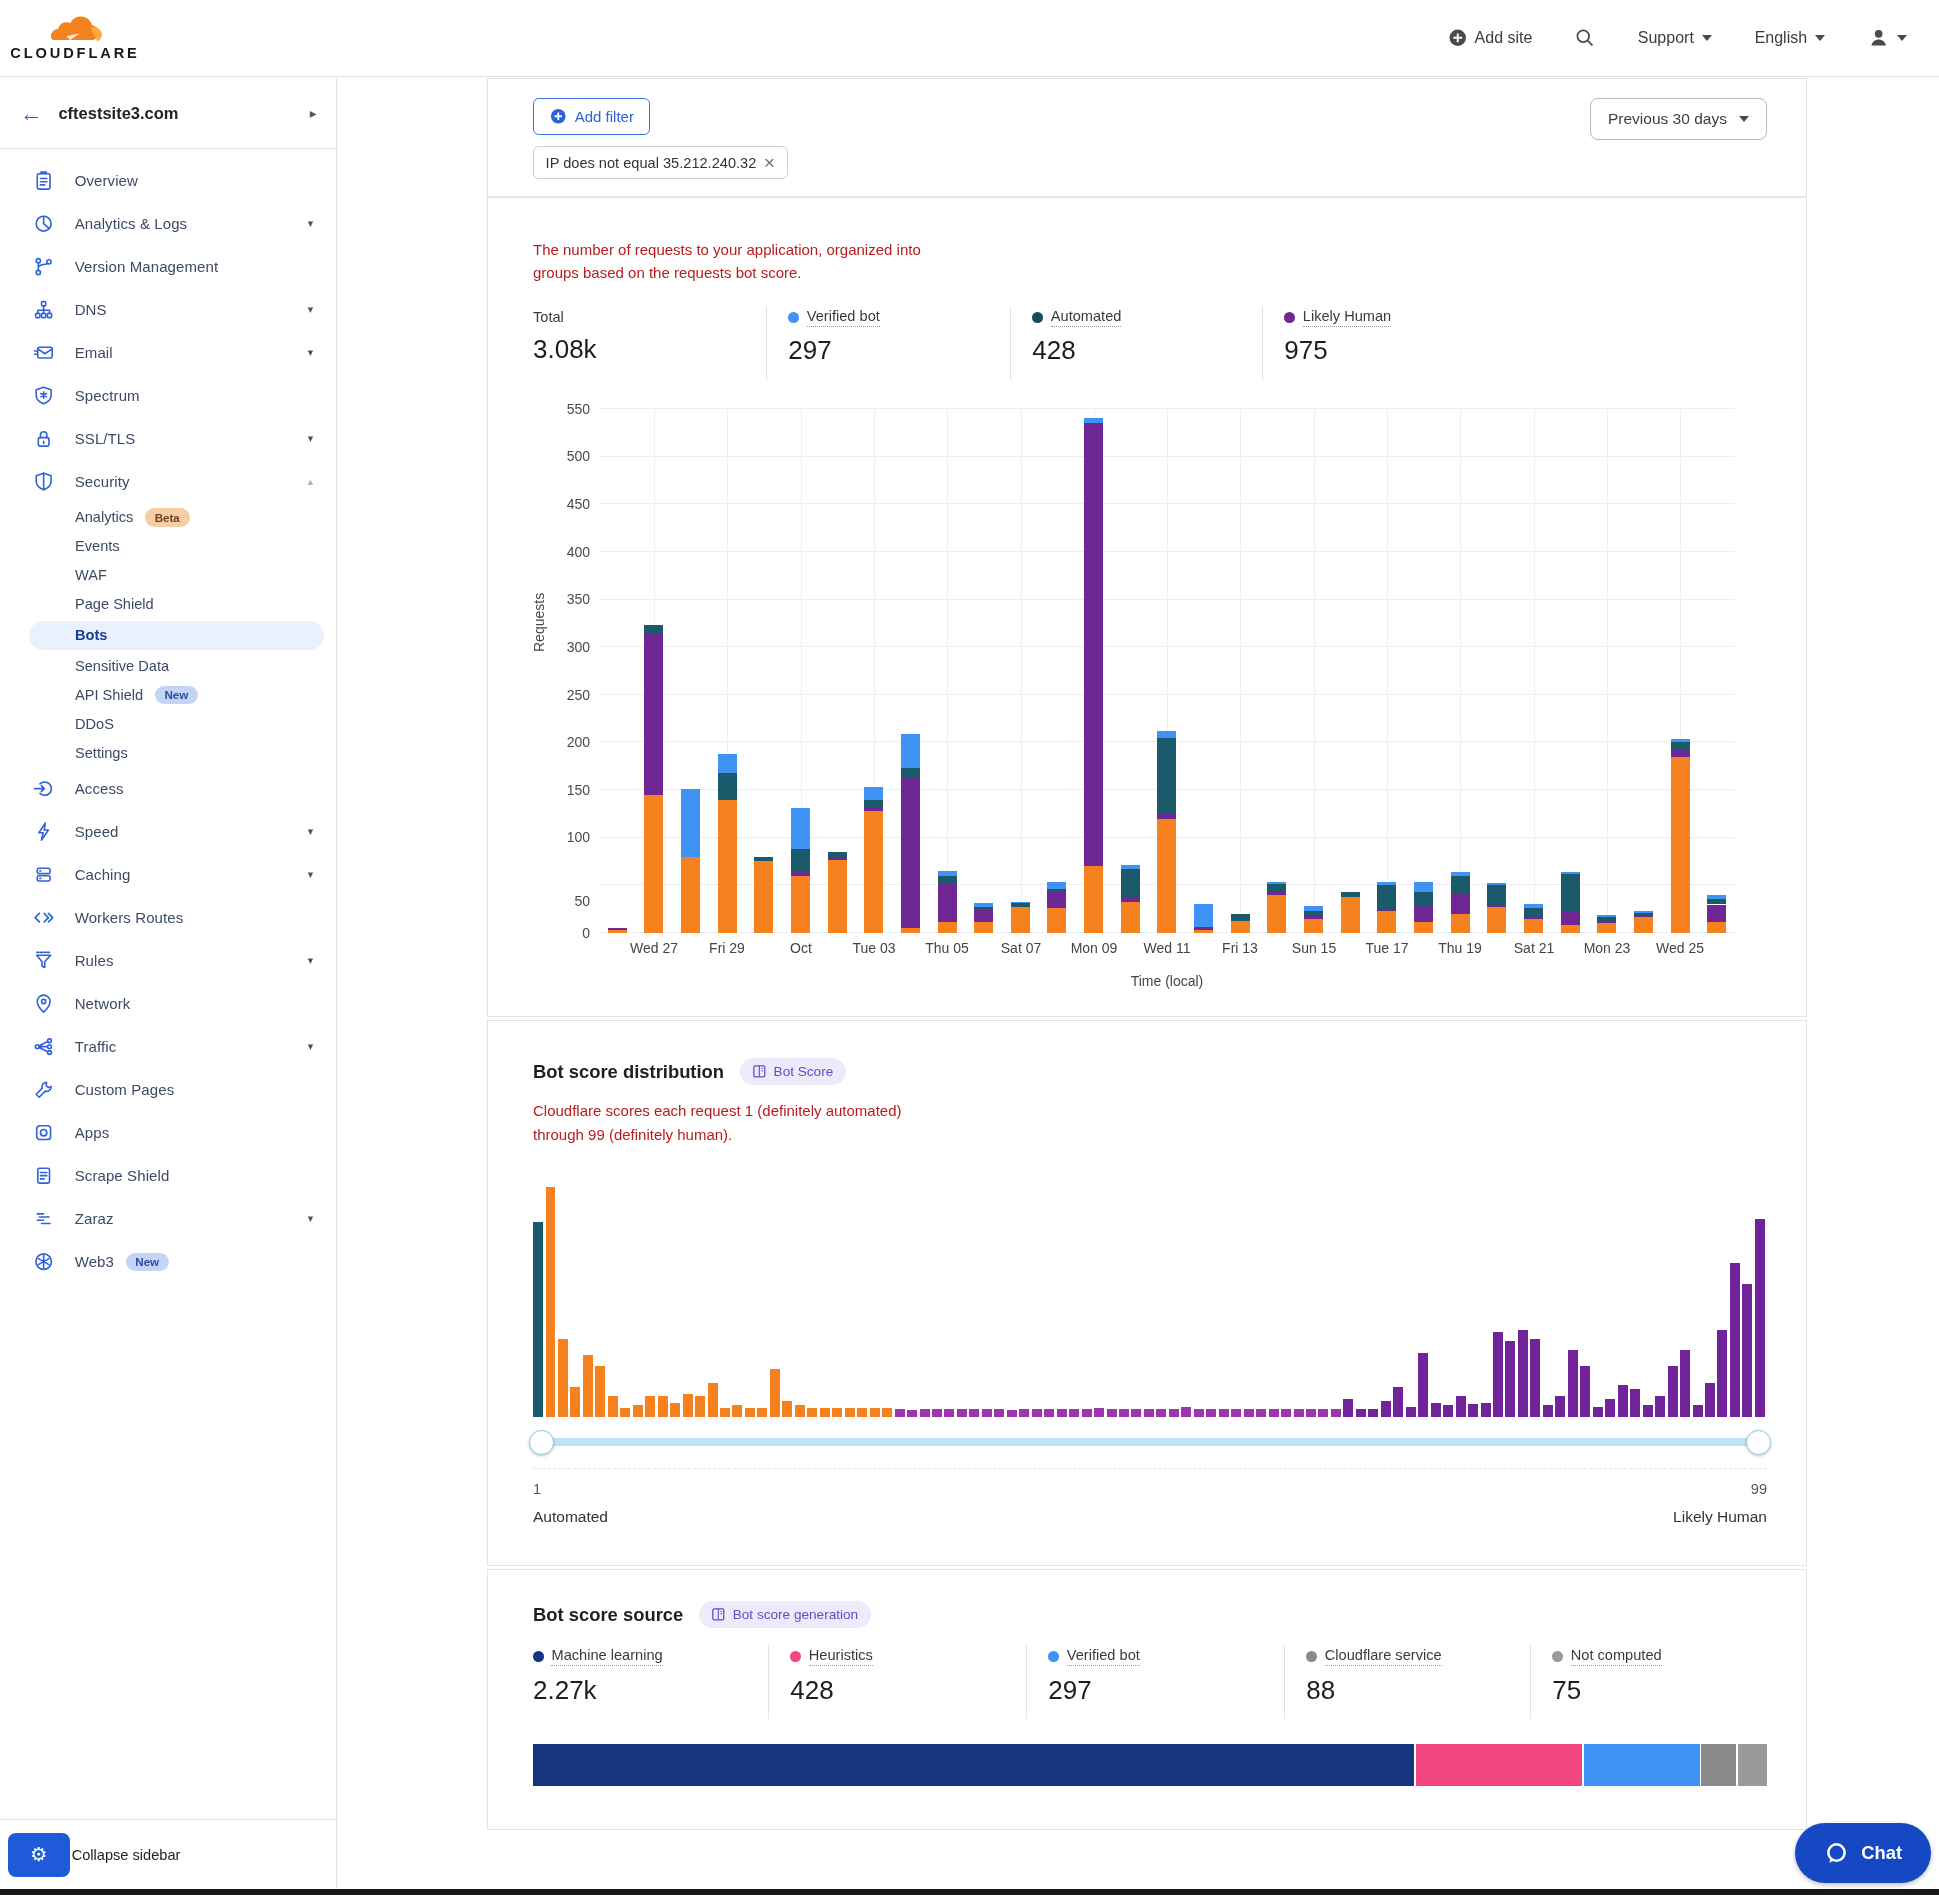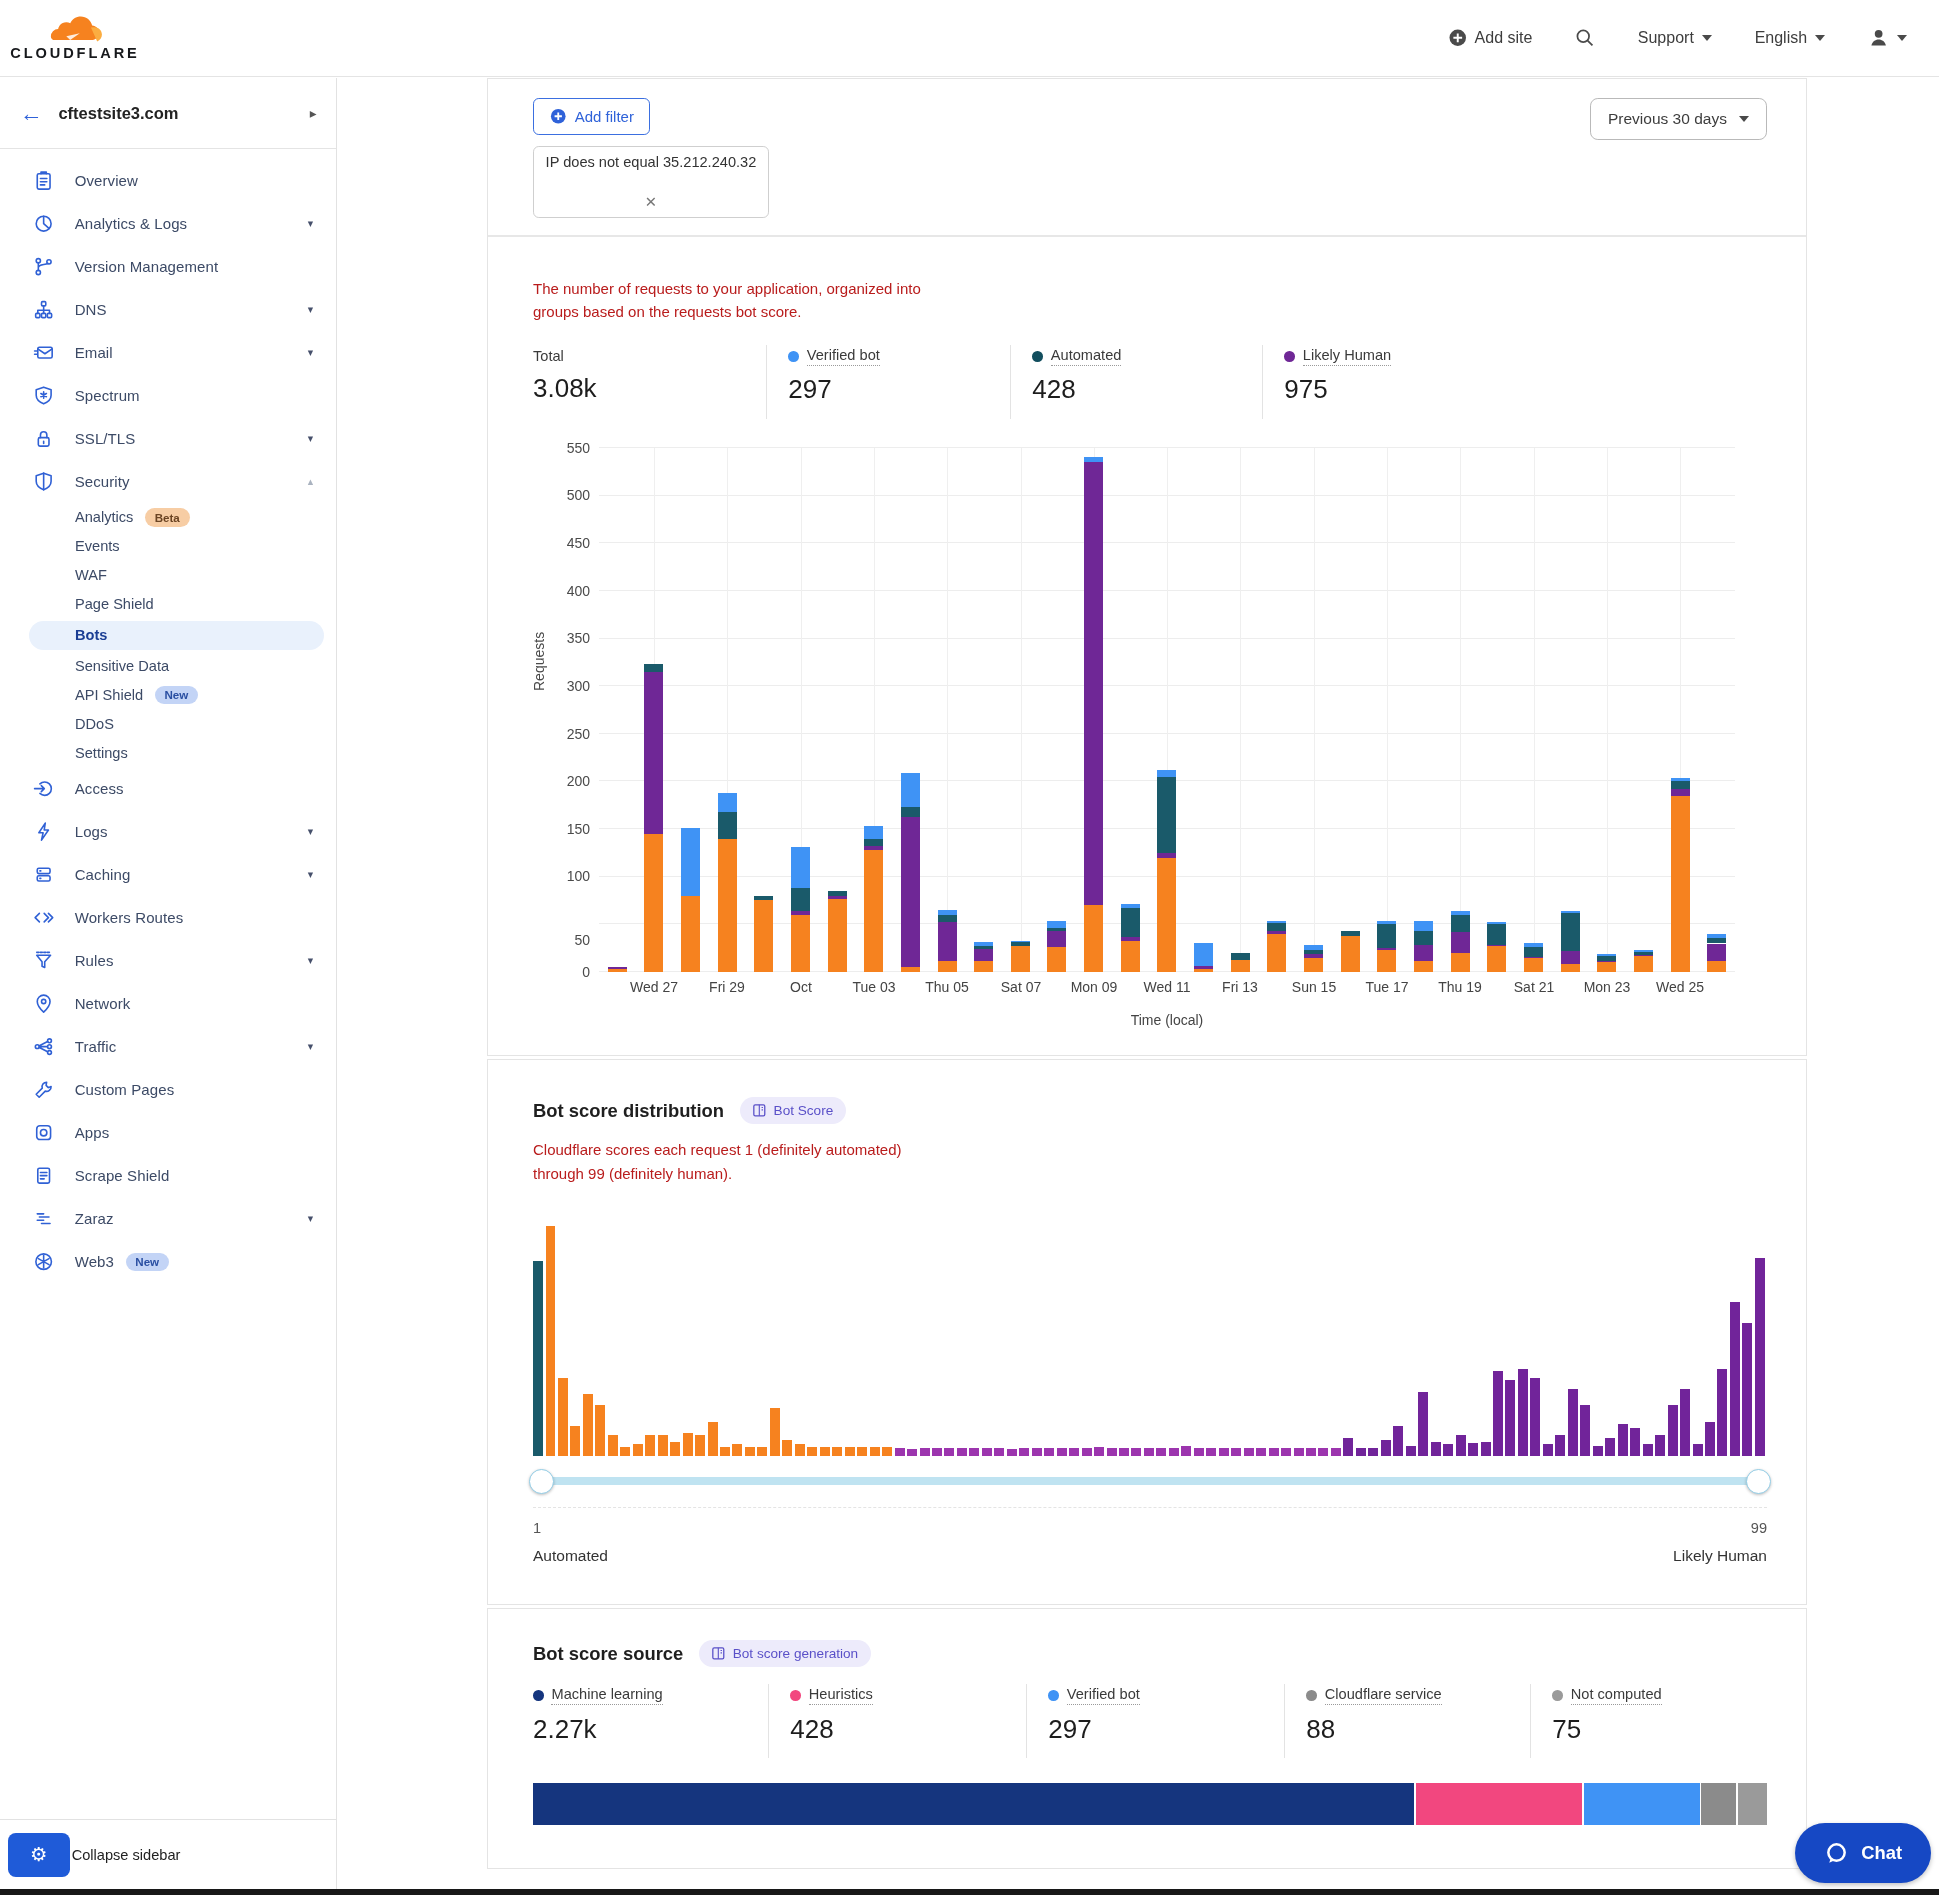--- a/index.html
+++ b/index.html
@@ -48,22 +48,22 @@
   
   .main { position:absolute; left:337px; top:78px; right:0; bottom:5.8px; background:#fff; }
   .col { position:absolute; left:150px; top:0; width:1320px; }
   .card { border:1px solid #e4e4e4; background:#fff; margin-bottom:2.9px; }
   .divider { border-top:1px solid #e7e7e7; }
 
   
   .filter-zone { position:relative; padding:19.4px 45px 17.5px 45px; }
   .btn-addfilter { display:inline-flex; align-items:center; gap:8.7px; border:1px solid #3b6fe0;
     color:#2f62d9; font-size:15px; border-radius:5.8px; padding:8.7px 15.5px; background:#fff; cursor:pointer; }
-  .chip { margin-top:11.6px; display:inline-flex; align-items:center; gap:23px; border:1px solid #cfcfcf;
-    border-radius:5.8px; padding:6.8px 11.6px; font-size:14.6px; color:#333; background:#fff;flex-direction:column; }
+  .chip { margin-top:11.6px; display:inline-flex; align-items:center; gap:7px; border:1px solid #cfcfcf;
+    border-radius:5.8px; padding:6.8px 11.6px; font-size:14.6px; color:#333; background:#fff; }
   .chip .x { color:#777; font-size:14.6px; cursor:pointer; }
   .btn-range { position:absolute; top:19.4px; right:39px; border:1px solid #b9b9b9; border-radius:7.8px;
     background:#fff; font-size:15.5px; color:#3d3d3d; padding:10.7px 17.5px; display:flex; align-items:center;
     gap:11.6px; cursor:pointer; }
   .report-row { height:49px; display:flex; align-items:center; padding-left:45px; }
   .report-link { color:#2f62d9; font-size:15px; cursor:pointer; display:flex; align-items:center; gap:7.8px; }
   .report-link .tri { font-size:11.6px; }
 
   
   .sect { padding:0 45px; }
@@ -272,21 +272,21 @@
         <span class="icn"><svg class="icn-svg" viewBox="0 0 20 20" fill="none" stroke="#3061d5" stroke-width="1.5" stroke-linecap="round" stroke-linejoin="round">
             <path d="M6.5 5.5a6.3 6.3 0 1 1 0 9"></path>
             <path d="M1.5 10h9M7.8 7.2l2.8 2.8-2.8 2.8"></path>
           </svg></span>
         <span class="lbl">Access</span>
       </div>
       <div class="m-item">
         <span class="icn"><svg class="icn-svg" viewBox="0 0 20 20" fill="none" stroke="#3061d5" stroke-width="1.5" stroke-linecap="round" stroke-linejoin="round">
             <path d="M11.5 2L5.5 11h4l-1.5 7 6.5-9.5h-4z"></path>
           </svg></span>
-        <span class="lbl">Logs</span>
+        <span class="lbl">Speed</span>
         <span class="m-caret">▾</span>
       </div>
       <div class="m-item">
         <span class="icn"><svg class="icn-svg" viewBox="0 0 20 20" fill="none" stroke="#3061d5" stroke-width="1.5" stroke-linecap="round" stroke-linejoin="round">
             <rect x="4" y="4" width="12" height="5" rx="1.5"></rect>
             <rect x="4" y="11" width="12" height="5" rx="1.5"></rect>
             <path d="M6.5 6.5h.8M6.5 13.5h.8"></path>
           </svg></span>
         <span class="lbl">Caching</span>
         <span class="m-caret">▾</span>

